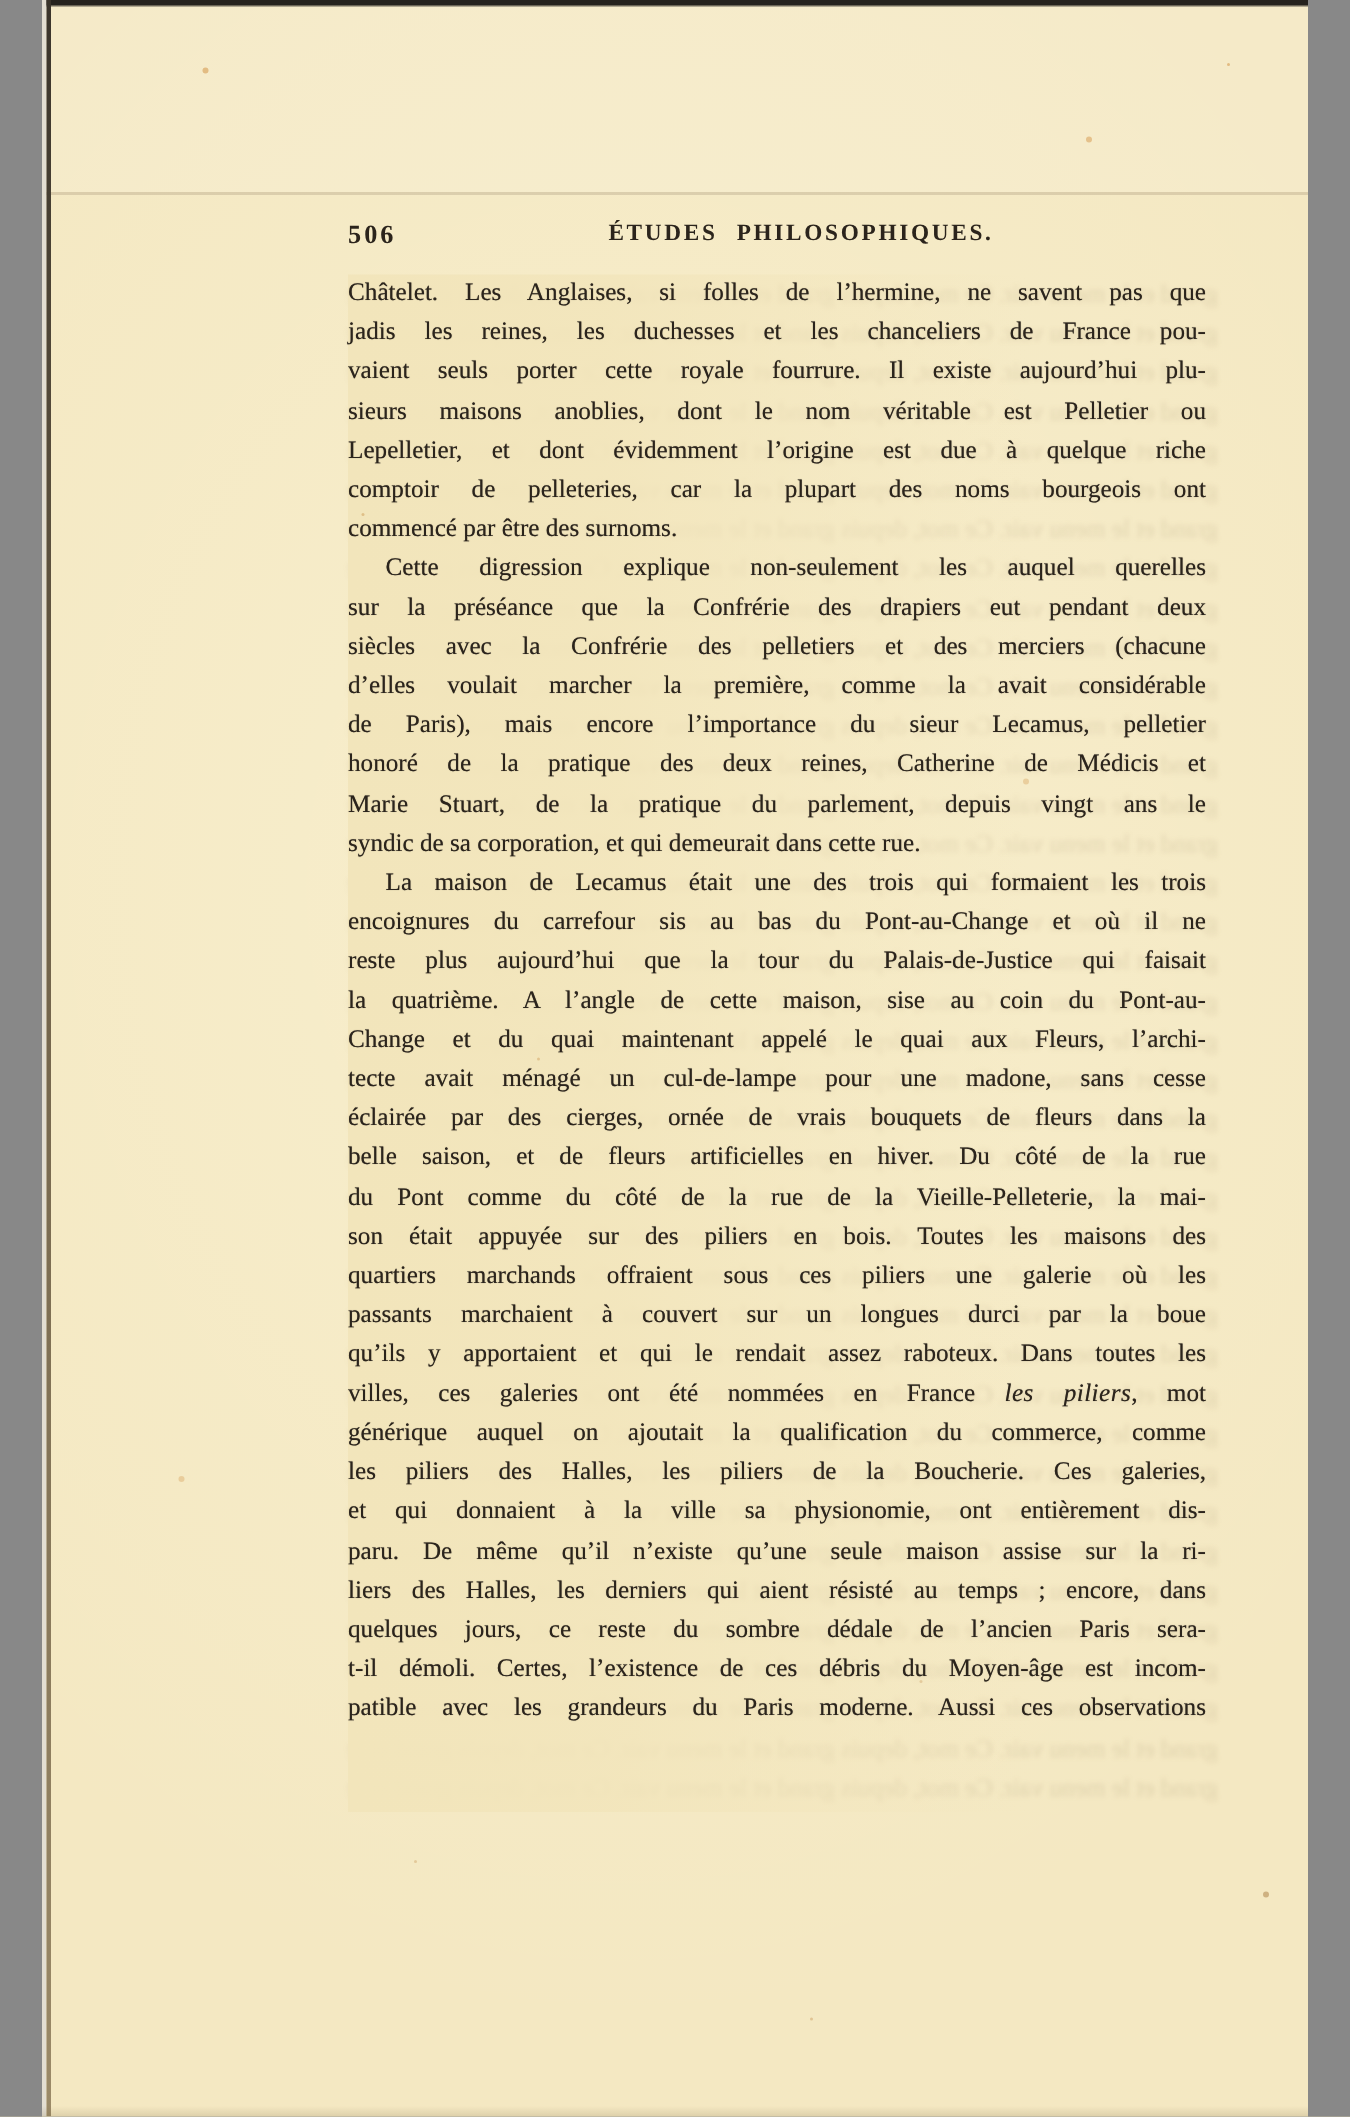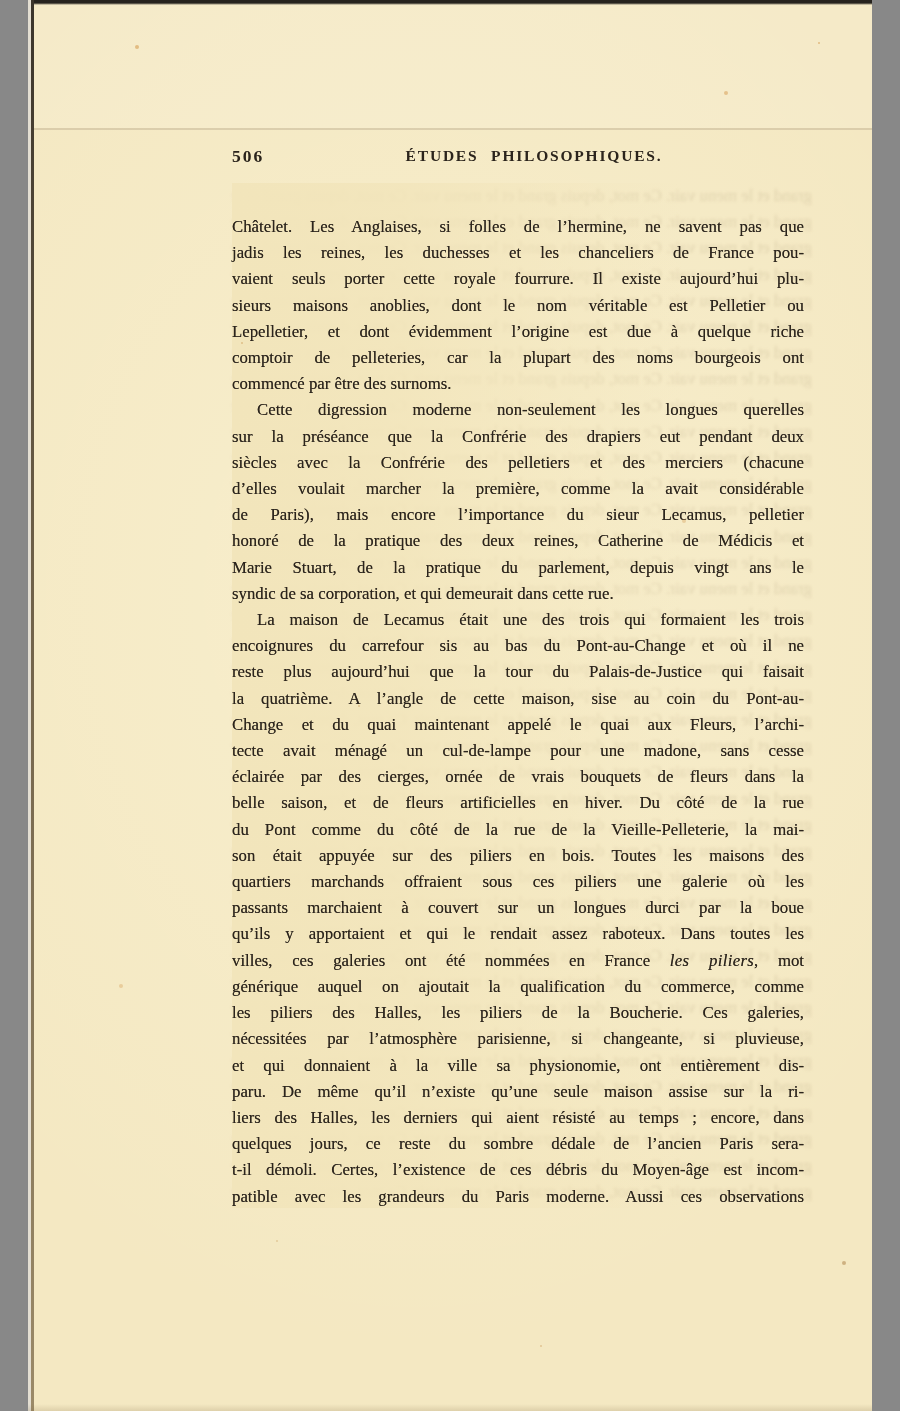--- a/index.html
+++ b/index.html
@@ -97,21 +97,20 @@
     letter-spacing: 1.8px;
     word-spacing: 7px;
   }
 
   
   .text-block {
     position: absolute; left: 204px; top: 182px; width: 572px;
     font-size: 16.8px;
     line-height: 26.2px;
     text-shadow: 0 0 0.5px rgba(43,37,30,0.65);
-    margin-top: 32px;
   }
   .line {
     text-align: justify;
     text-align-last: justify;
     -moz-text-align-last: justify;
   }
   .line.para-end { text-align-last: left; -moz-text-align-last: left; }
   .line.indent { text-indent: 25px; }
   .line i { letter-spacing: 0.3px; }
 </style>
@@ -169,21 +168,21 @@
   </div>
 
   <div class="text-block">
       <div class="line">Châtelet. Les Anglaises, si folles de l’hermine, ne savent pas que</div>
       <div class="line">jadis les reines, les duchesses et les chanceliers de France pou-</div>
       <div class="line">vaient seuls porter cette royale fourrure. Il existe aujourd’hui plu-</div>
       <div class="line">sieurs maisons anoblies, dont le nom véritable est Pelletier ou</div>
       <div class="line">Lepelletier, et dont évidemment l’origine est due à quelque riche</div>
       <div class="line">comptoir de pelleteries, car la plupart des noms bourgeois ont</div>
       <div class="line para-end">commencé par être des surnoms.</div>
-      <div class="line indent">Cette digression moderne non-seulement les longues querelles</div>
+      <div class="line indent">Cette digression explique non-seulement les auquel querelles</div>
       <div class="line">sur la préséance que la Confrérie des drapiers eut pendant deux</div>
       <div class="line">siècles avec la Confrérie des pelletiers et des merciers (chacune</div>
       <div class="line">d’elles voulait marcher la première, comme la avait considérable</div>
       <div class="line">de Paris), mais encore l’importance du sieur Lecamus, pelletier</div>
       <div class="line">honoré de la pratique des deux reines, Catherine de Médicis et</div>
       <div class="line">Marie Stuart, de la pratique du parlement, depuis vingt ans le</div>
       <div class="line para-end">syndic de sa corporation, et qui demeurait dans cette rue.</div>
       <div class="line indent">La maison de Lecamus était une des trois qui formaient les trois</div>
       <div class="line">encoignures du carrefour sis au bas du Pont-au-Change et où il ne</div>
       <div class="line">reste plus aujourd’hui que la tour du Palais-de-Justice qui faisait</div>
@@ -193,21 +192,20 @@
       <div class="line">éclairée par des cierges, ornée de vrais bouquets de fleurs dans la</div>
       <div class="line">belle saison, et de fleurs artificielles en hiver. Du côté de la rue</div>
       <div class="line">du Pont comme du côté de la rue de la Vieille-Pelleterie, la mai-</div>
       <div class="line">son était appuyée sur des piliers en bois. Toutes les maisons des</div>
       <div class="line">quartiers marchands offraient sous ces piliers une galerie où les</div>
       <div class="line">passants marchaient à couvert sur un longues durci par la boue</div>
       <div class="line">qu’ils y apportaient et qui le rendait assez raboteux. Dans toutes les</div>
       <div class="line">villes, ces galeries ont été nommées en France <i>les piliers</i>, mot</div>
       <div class="line">générique auquel on ajoutait la qualification du commerce, comme</div>
       <div class="line">les piliers des Halles, les piliers de la Boucherie. Ces galeries,</div>
-      <div class="line">nécessitées par l’atmosphère parisienne, si changeante, si pluvieuse,</div>
       <div class="line">et qui donnaient à la ville sa physionomie, ont entièrement dis-</div>
       <div class="line">paru. De même qu’il n’existe qu’une seule maison assise sur la ri-</div>
       <div class="line">liers des Halles, les derniers qui aient résisté au temps ; encore, dans</div>
       <div class="line">quelques jours, ce reste du sombre dédale de l’ancien Paris sera-</div>
       <div class="line">t-il démoli. Certes, l’existence de ces débris du Moyen-âge est incom-</div>
       <div class="line">patible avec les grandeurs du Paris moderne. Aussi ces observations</div>
     </div>
 
   <div class="crease-top"></div>
   <div class="edge-top"></div>

